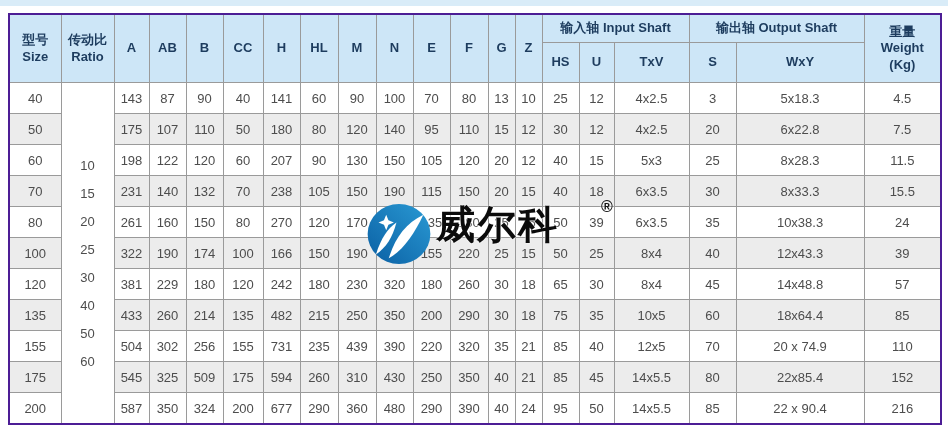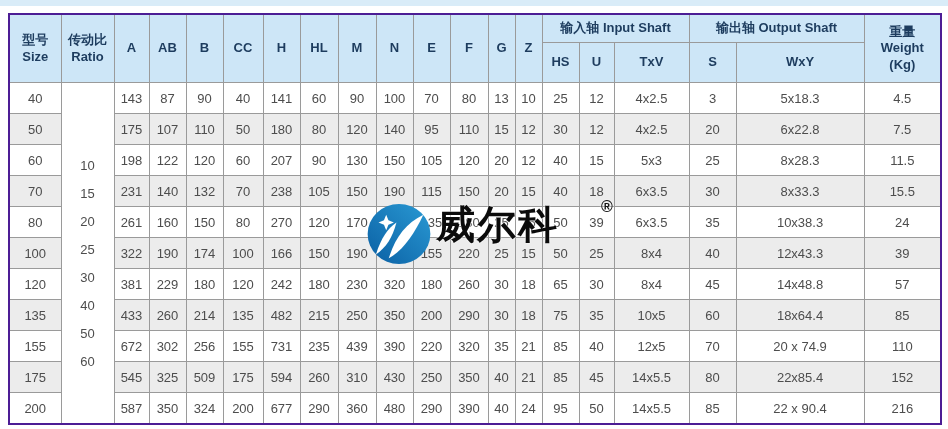--- a/index.html
+++ b/index.html
@@ -288,21 +288,21 @@
           <td>18</td>
           <td>75</td>
           <td>35</td>
           <td>10x5</td>
           <td>60</td>
           <td>18x64.4</td>
           <td>85</td>
         </tr>
         <tr>
           <td>155</td>
-          <td>672</td>
+          <td>504</td>
           <td>302</td>
           <td>256</td>
           <td>155</td>
           <td>731</td>
           <td>235</td>
           <td>439</td>
           <td>390</td>
           <td>220</td>
           <td>320</td>
           <td>35</td>

